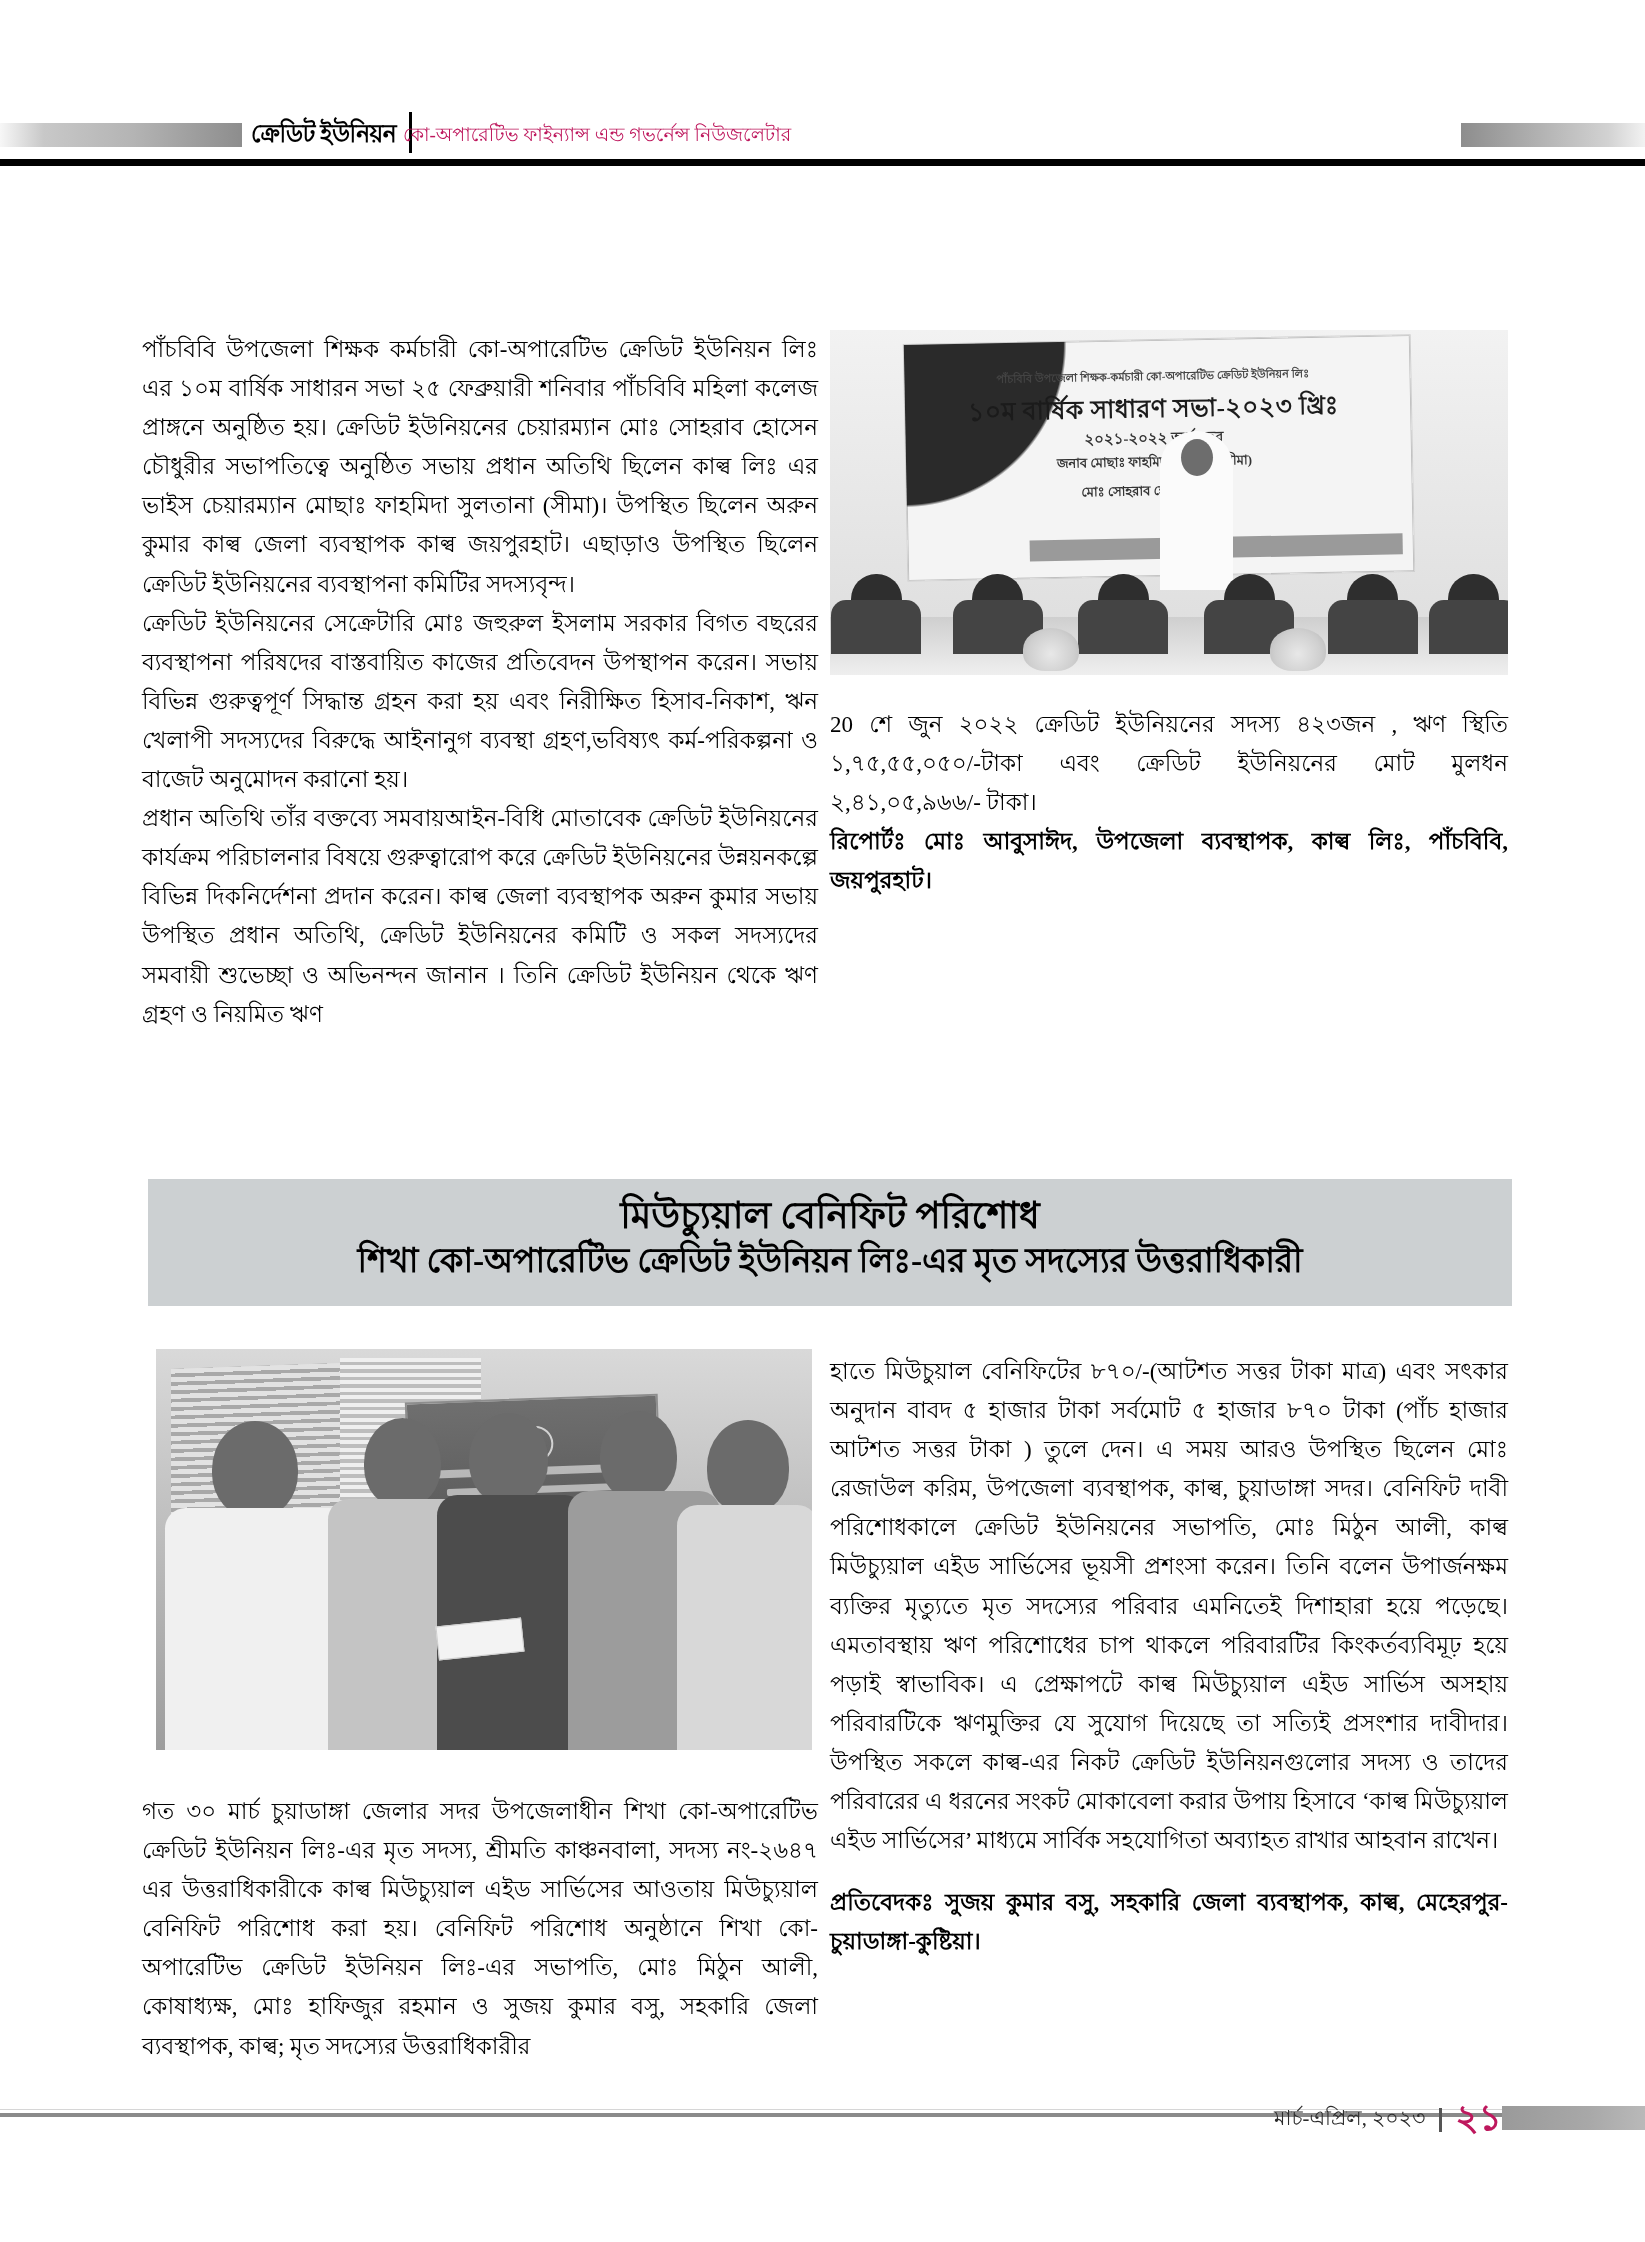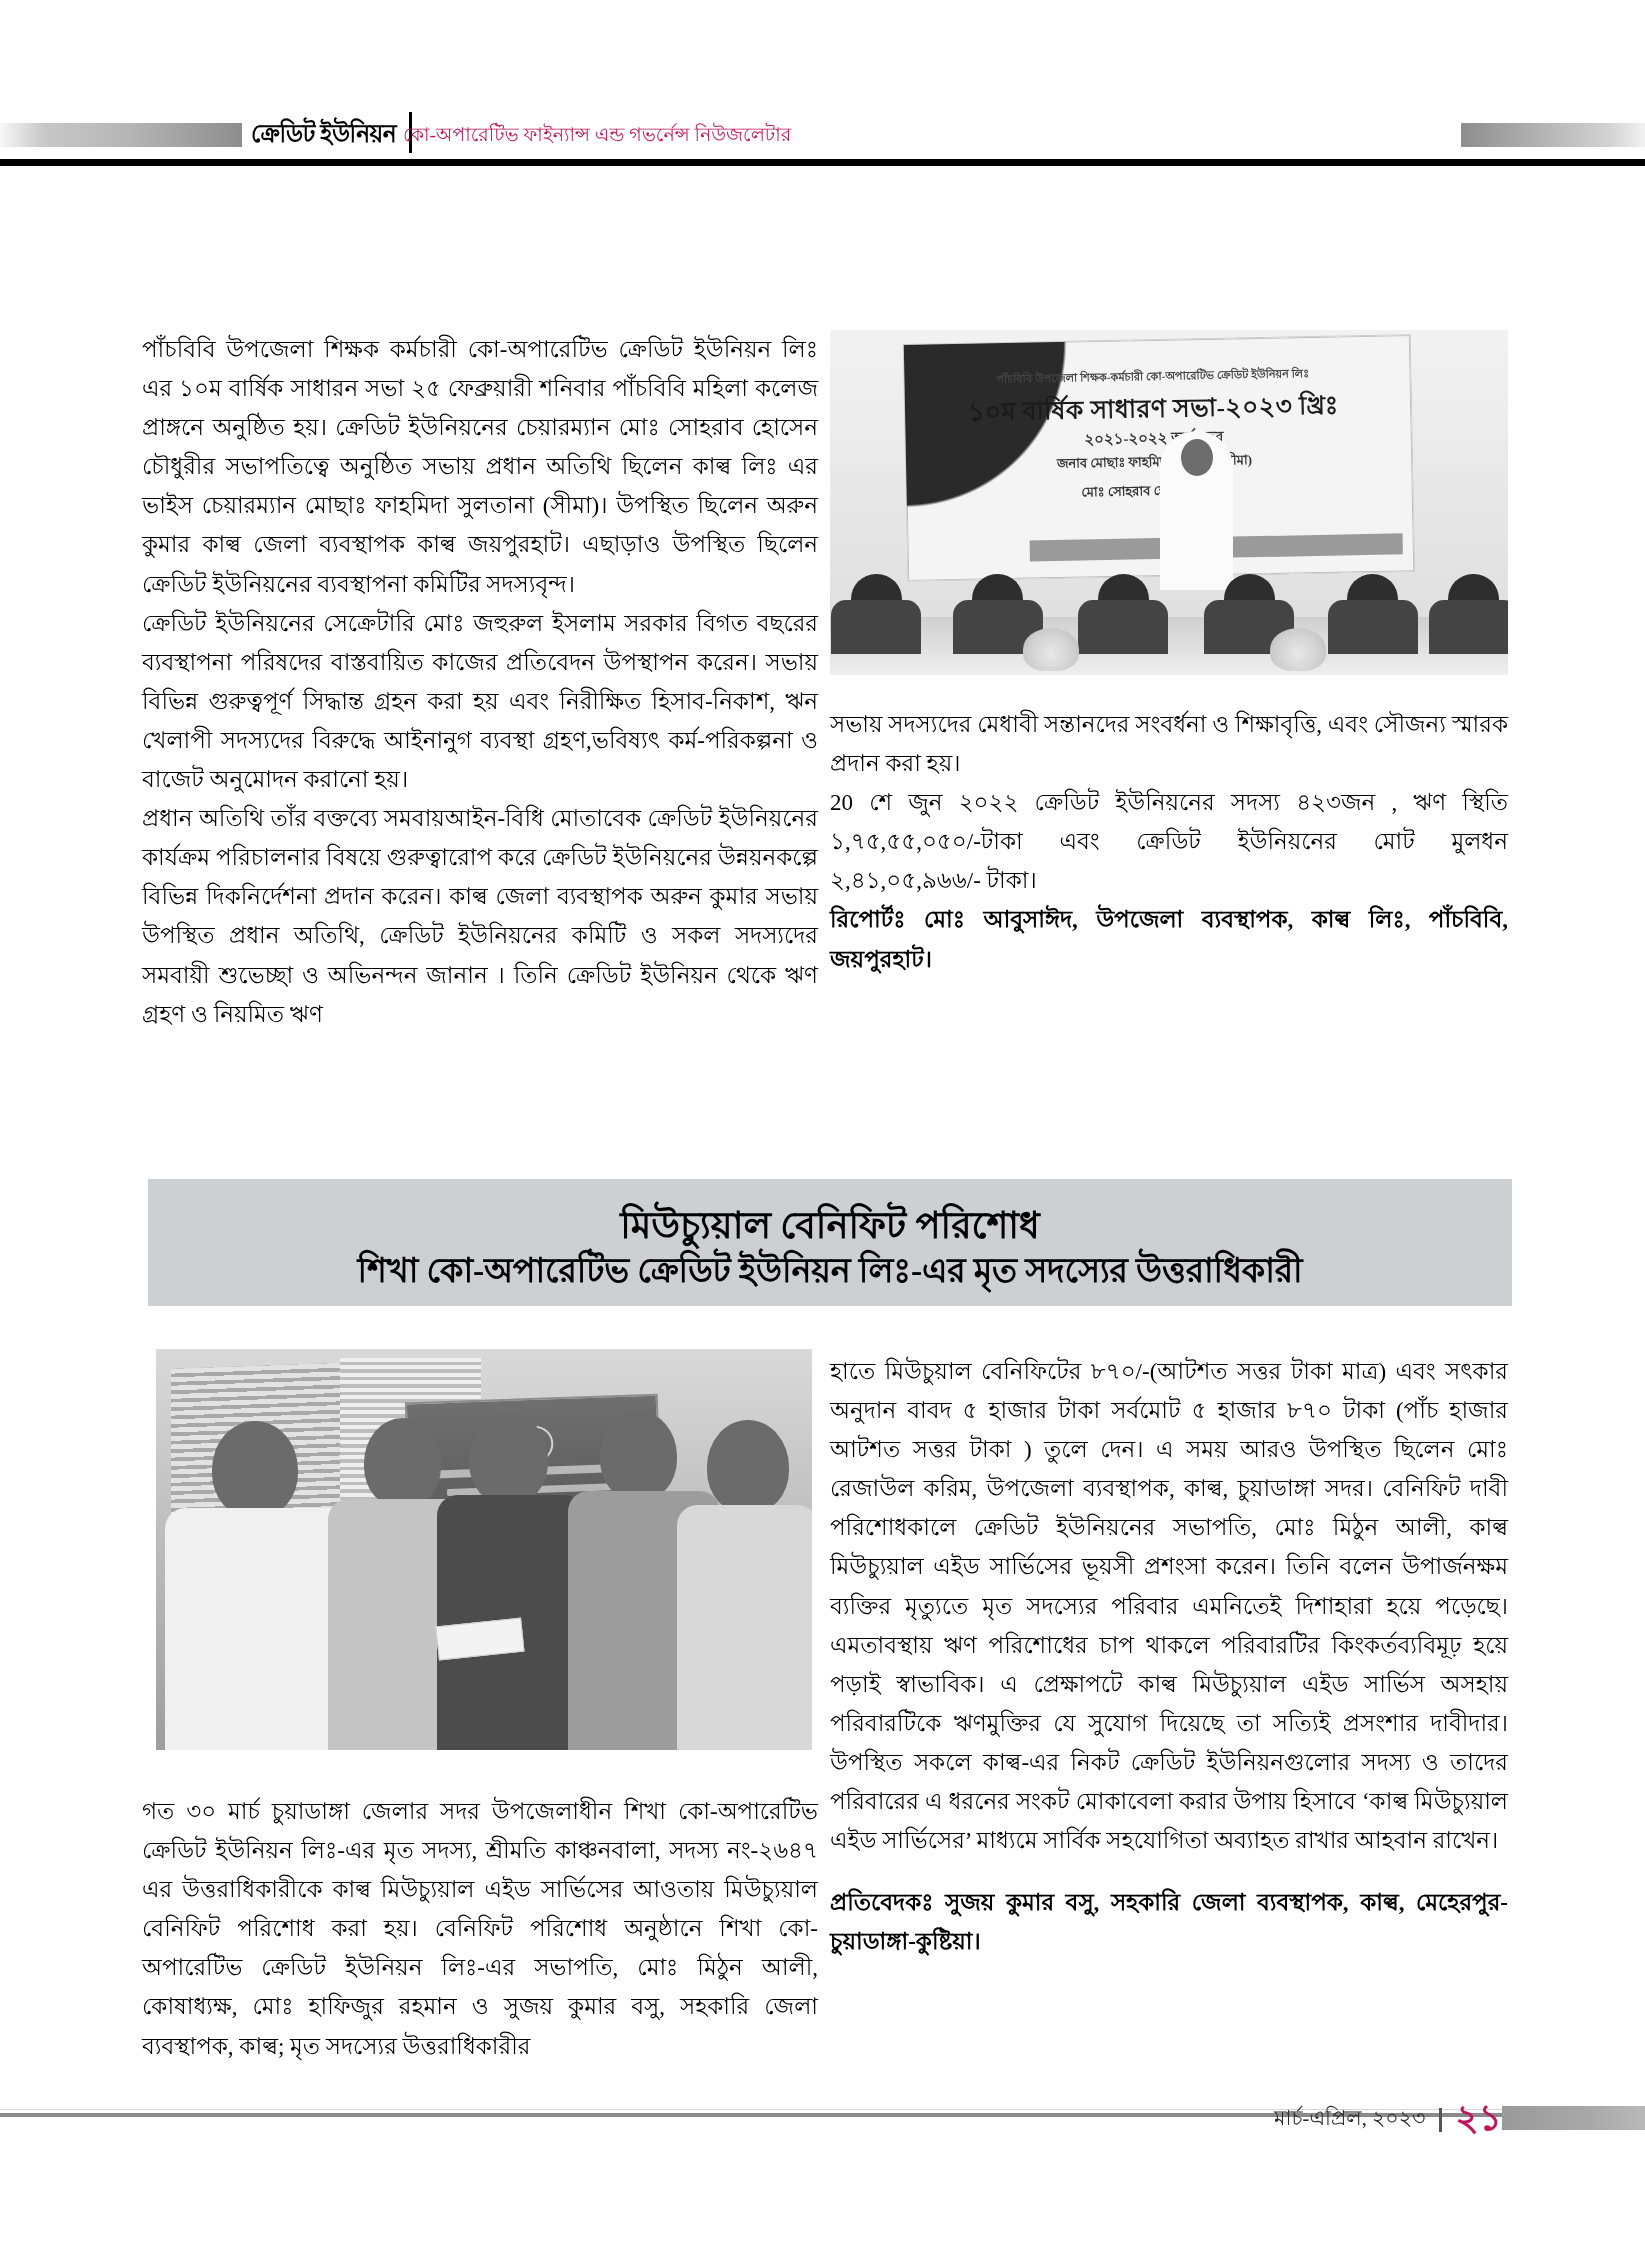--- a/index.html
+++ b/index.html
@@ -153,21 +153,21 @@
     width: 1364px;
     height: 127px;
     background: #ccd0d2;
     text-align: center;
     overflow: hidden;
   }
   .banner .b1 {
     font-size: 37px;
     font-weight: bold;
     line-height: 1.28;
-    padding-top: 23px;
+    padding-top: 13px;
   }
   .banner .b2 {
     font-size: 34px;
     font-weight: bold;
     line-height: 1.30;
     letter-spacing: -0.2px;
     transform: scaleX(0.985);
   }
 
   
@@ -387,21 +387,20 @@
     <div class="p1-flower" style="left:440px;"></div>
   </div>
 
   <div class="col-left-1">
     <p>পাঁচবিবি উপজেলা শিক্ষক কর্মচারী কো-অপারেটিভ ক্রেডিট ইউনিয়ন লিঃ এর ১০ম বার্ষিক সাধারন সভা ২৫ ফেব্রুয়ারী শনিবার পাঁচবিবি মহিলা কলেজ প্রাঙ্গনে অনুষ্ঠিত হয়। ক্রেডিট ইউনিয়নের চেয়ারম্যান মোঃ সোহরাব হোসেন চৌধুরীর সভাপতিত্বে অনুষ্ঠিত সভায় প্রধান অতিথি ছিলেন কাল্ব লিঃ এর  ভাইস চেয়ারম্যান মোছাঃ ফাহমিদা সুলতানা (সীমা)। উপস্থিত ছিলেন অরুন কুমার কাল্ব জেলা ব্যবস্থাপক কাল্ব জয়পুরহাট।  এছাড়াও  উপস্থিত  ছিলেন  ক্রেডিট  ইউনিয়নের ব্যবস্থাপনা কমিটির সদস্যবৃন্দ।</p>
     <p>ক্রেডিট ইউনিয়নের সেক্রেটারি মোঃ জহুরুল ইসলাম সরকার বিগত বছরের ব্যবস্থাপনা পরিষদের বাস্তবায়িত কাজের প্রতিবেদন উপস্থাপন করেন। সভায় বিভিন্ন গুরুত্বপূর্ণ সিদ্ধান্ত গ্রহন করা হয় এবং নিরীক্ষিত হিসাব-নিকাশ, ঋন খেলাপী সদস্যদের বিরুদ্ধে আইনানুগ ব্যবস্থা গ্রহণ,ভবিষ্যৎ কর্ম-পরিকল্পনা ও বাজেট অনুমোদন করানো হয়।</p>
     <p>প্রধান অতিথি তাঁর বক্তব্যে সমবায়আইন-বিধি মোতাবেক ক্রেডিট ইউনিয়নের কার্যক্রম পরিচালনার বিষয়ে গুরুত্বারোপ করে ক্রেডিট ইউনিয়নের উন্নয়নকল্পে বিভিন্ন দিকনির্দেশনা প্রদান করেন। কাল্ব জেলা ব্যবস্থাপক অরুন কুমার  সভায় উপস্থিত প্রধান অতিথি, ক্রেডিট ইউনিয়নের কমিটি ও সকল সদস্যদের সমবায়ী শুভেচ্ছা ও অভিনন্দন জানান  । তিনি ক্রেডিট ইউনিয়ন থেকে ঋণ গ্রহণ ও নিয়মিত ঋণ</p>
   </div>
 
   <div class="col-right-1">
-    <p>সভায় সদস্যদের মেধাবী সন্তানদের সংবর্ধনা ও শিক্ষাবৃত্তি, এবং সৌজন্য স্মারক প্রদান করা হয়।</p>
     <p>20 শে জুন ২০২২ ক্রেডিট ইউনিয়নের সদস্য ৪২৩জন , ঋণ স্থিতি ১,৭৫,৫৫,০৫০/-টাকা  এবং  ক্রেডিট  ইউনিয়নের  মোট  মুলধন ২,৪১,০৫,৯৬৬/-  টাকা।</p>
     <p class="byline">রিপোর্টঃ মোঃ আবুসাঈদ, উপজেলা ব্যবস্থাপক, কাল্ব লিঃ, পাঁচবিবি, জয়পুরহাট।</p>
   </div>
 
   <div class="banner">
     <div class="b1">মিউচ্যুয়াল বেনিফিট পরিশোধ</div>
     <div class="b2">শিখা কো-অপারেটিভ ক্রেডিট ইউনিয়ন লিঃ-এর মৃত সদস্যের উত্তরাধিকারী</div>
   </div>
 
   <div class="photo2">

